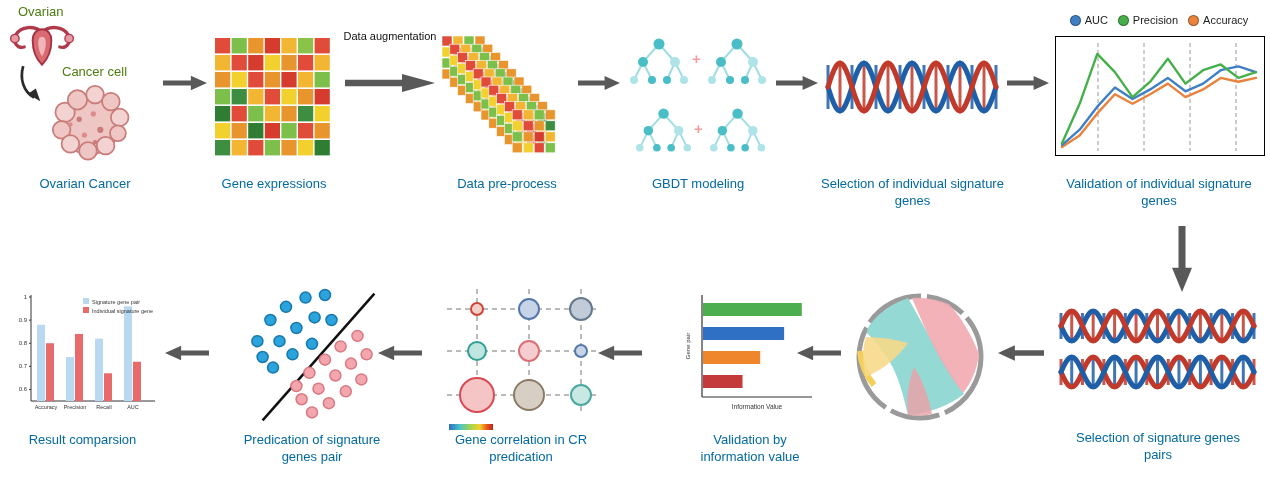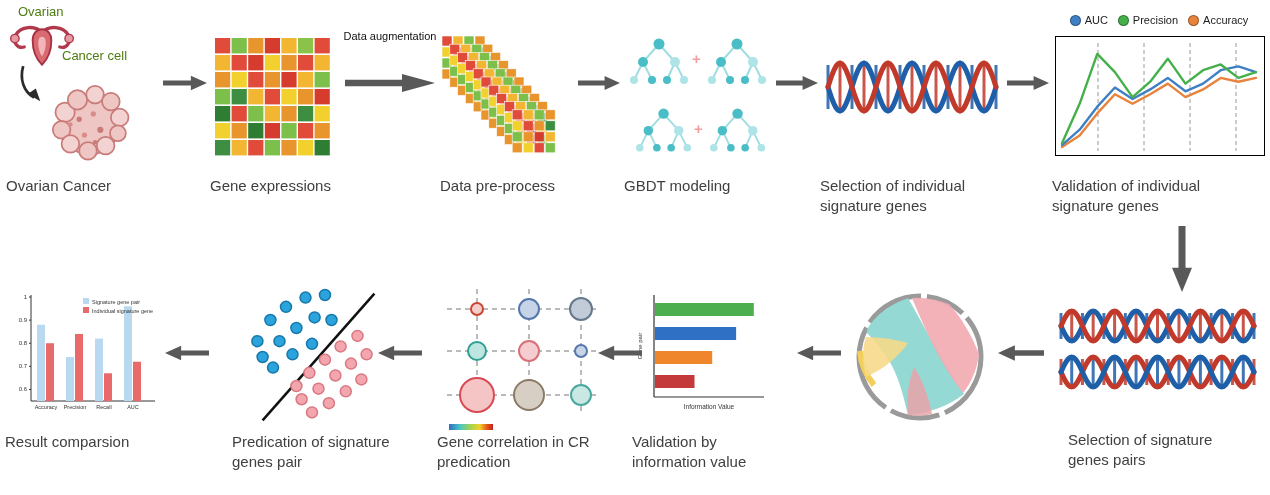--- a/index.html
+++ b/index.html
@@ -1,19 +1,19 @@
 <!DOCTYPE html>
 <html><head>
 <meta charset="utf-8">
 <style>
   html,body{margin:0;padding:0;background:#ffffff;}
   #canvas{position:relative;width:1270px;height:495px;background:#ffffff;overflow:hidden;
           font-family:"Liberation Sans",sans-serif;color:#1c1c1c;}
   .step{position:absolute;}
-  .caption{position:absolute;left:0;right:0;font-size:15px;line-height:1.3;color:#404040;}
+  .caption{position:absolute;left:0;right:0;text-align:center;font-size:13px;line-height:1.3;color:#0369a1;}
   .small-label{position:absolute;font-size:13px;color:#4d7c0f;}
   .mid-label{position:absolute;font-size:11px;color:#111;text-align:center;line-height:1.25;}
   .arrow{position:absolute;}
   .arrow svg{display:block;}
   .arrow.left svg{transform:scaleX(-1);}
   .fig{position:absolute;}
   svg text{font-family:"Liberation Sans",sans-serif;}
   .legend-row{position:absolute;top:10px;left:0;right:0;display:flex;justify-content:center;gap:10px;align-items:center;}
   .legend-item{display:flex;align-items:center;gap:4px;font-size:11px;color:#222;}
   .dot{width:11px;height:11px;border-radius:50%;display:inline-block;border:1.5px solid rgba(0,0,0,0.35);box-sizing:border-box;}
@@ -28,21 +28,21 @@
   <div class="step" style="left:6px;top:4px;width:158px;height:215px;">
     <span class="small-label" style="left:12px;top:0;">Ovarian</span>
     <svg class="fig" style="left:2px;top:14px;" viewBox="0 0 72 62" width="68" height="58">
       <path d="M36,16 C29,7 13,9 8,18 C4,26 10,33 17,31" fill="none" stroke="#b2394b" stroke-width="3.5" stroke-linecap="round"></path>
       <path d="M36,16 C43,7 59,9 64,18 C68,26 62,33 55,31" fill="none" stroke="#b2394b" stroke-width="3.5" stroke-linecap="round"></path>
       <circle cx="7" cy="22" r="4.5" fill="#e59aa4" stroke="#b2394b" stroke-width="1.5"></circle>
       <circle cx="65" cy="22" r="4.5" fill="#e59aa4" stroke="#b2394b" stroke-width="1.5"></circle>
       <path d="M36,12 C30,12 26,17 26,24 C26,35 30,44 36,50 C42,44 46,35 46,24 C46,17 42,12 36,12 Z" fill="#d96a72" stroke="#a83244" stroke-width="2"></path>
       <path d="M36,20 C33,20 32,23 32,27 C32,33 34,38 36,41 C38,38 40,33 40,27 C40,23 39,20 36,20 Z" fill="#f2b5ba"></path>
     </svg>
-    <span class="small-label" style="left:56px;top:44px;">Cancer cell</span>
+    <span class="small-label" style="left:56px;top:60px;">Cancer cell</span>
     <svg class="fig" style="left:10px;top:60px;" viewBox="0 0 40 46" width="36" height="42">
       <path d="M8,2 C4,16 8,30 20,37" fill="none" stroke="#2b2b2b" stroke-width="3"></path>
       <path d="M13,33 L27,41 L22,27 Z" fill="#2b2b2b"></path>
     </svg>
     <svg class="fig" style="left:38px;top:76px;" viewBox="0 0 100 92" width="88" height="82">
       <circle cx="52" cy="50" r="34" fill="#eec6c4" stroke="#c97c7a" stroke-width="2"></circle>
       <circle cx="24" cy="36" r="11" fill="#f2d3d1" stroke="#c97c7a" stroke-width="2"></circle>
       <circle cx="38" cy="22" r="11" fill="#eec6c4" stroke="#c97c7a" stroke-width="2"></circle>
       <circle cx="58" cy="16" r="10" fill="#f2d3d1" stroke="#c97c7a" stroke-width="2"></circle>
       <circle cx="76" cy="24" r="10" fill="#eec6c4" stroke="#c97c7a" stroke-width="2"></circle>
@@ -526,21 +526,21 @@
       <path d="M58,128 C66,129 74,129 82,127 C78,108 72,92 64,80 C58,96 56,112 58,128 Z" fill="#e9a2a8" opacity="0.85"></path>
     </svg>
   </div>
 
   <div class="arrow left" style="left:797px;top:344px;">
     <svg width="44" height="18" viewBox="0 0 60 20">
         <path d="M0,6.5 H38 V0 L60,10 L38,20 V13.5 H0 Z" fill="#595959"></path>
       </svg>
   </div>
 
-  <div class="step" style="left:632px;top:283px;width:140px;height:210px;">
+  <div class="step" style="left:680px;top:283px;width:140px;height:210px;">
     <svg class="fig" style="left:2px;top:4px;" width="135" height="132" viewBox="0 0 135 132">
         <line x1="20" y1="8" x2="20" y2="110" stroke="#333" stroke-width="1.2"></line>
         <line x1="20" y1="110" x2="130" y2="110" stroke="#333" stroke-width="1.2"></line>
         <rect x="21" y="16" width="98.8" height="13" fill="#4cae4f"></rect>
         <rect x="21" y="40" width="81.12" height="13" fill="#2f6fc4"></rect>
         <rect x="21" y="64" width="57.2" height="13" fill="#f0862c"></rect>
         <rect x="21" y="88" width="39.52" height="13" fill="#c43a3a"></rect>
         <text x="8" y="59" font-size="6" fill="#333" text-anchor="middle" transform="rotate(-90 8 59)">Gene pair</text>
         <text x="75" y="122" font-size="6.5" fill="#333" text-anchor="middle">Information Value</text>
       </svg>

